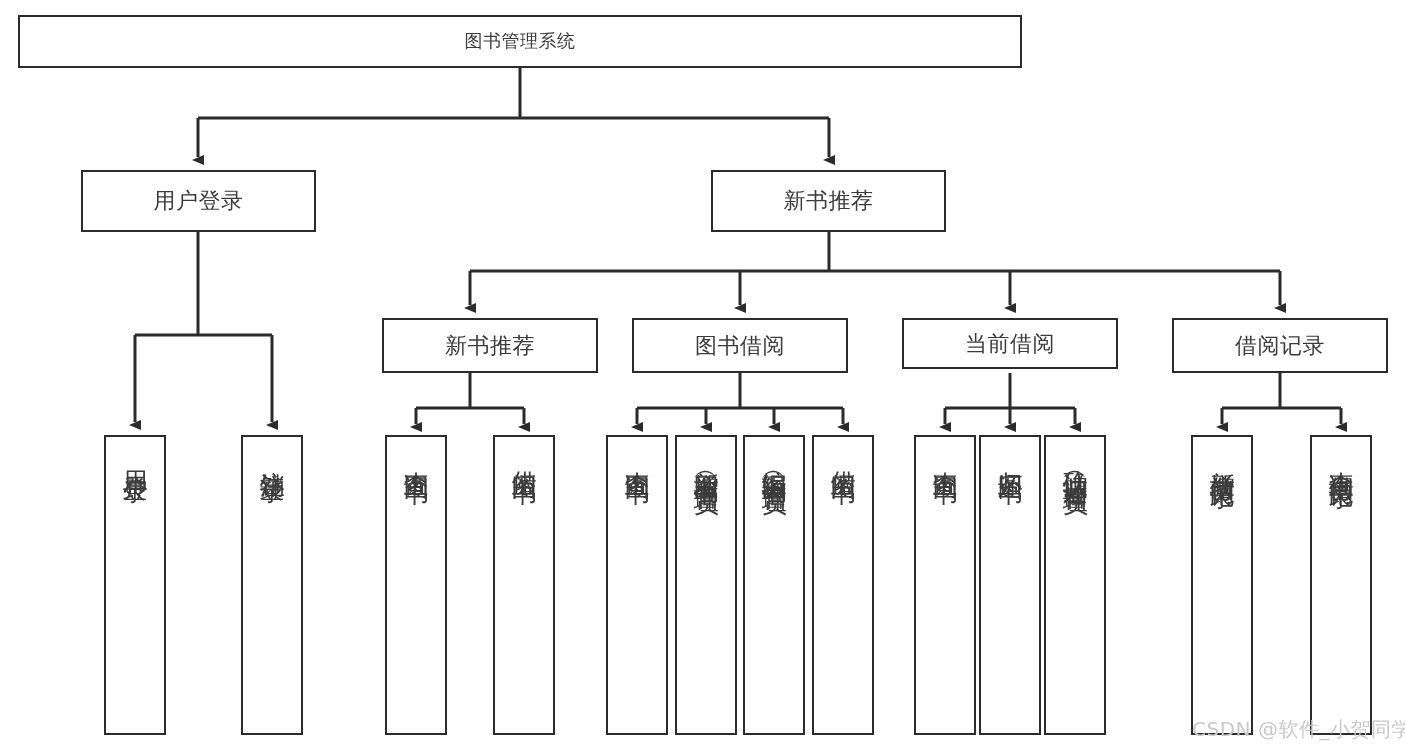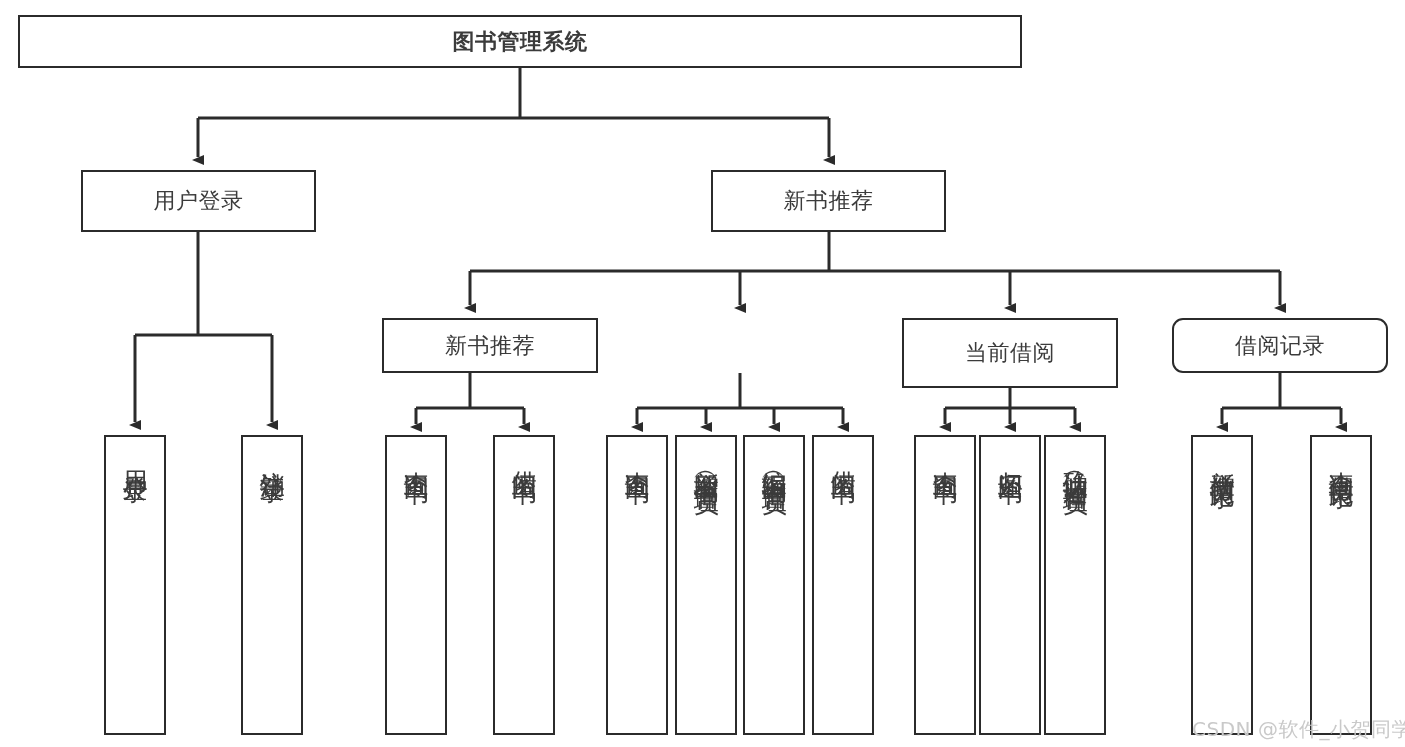--- a/index.html
+++ b/index.html
@@ -40,22 +40,21 @@
     display: block;
     text-align: center;
     line-height: 1.05;
     letter-spacing: 0.5px;
   }
   .node.horizontal .label {
     writing-mode: horizontal-tb;
     font-size: 22px;
   }
   .node.root .label {
-    font-size: 22px;
-    font-weight: bold;
+    font-size: 18px;
   }
   .node.vertical {
     align-items: flex-start;
     padding-top: 14px;
   }
   .node.vertical .label {
     writing-mode: vertical-rl;
     text-orientation: upright;
     font-size: 25px;
     line-height: 1.18;
@@ -134,24 +133,27 @@
   <div class="node horizontal" style="left:81px; top:170px; width:235px; height:62px;">
     <span class="label">用户登录</span>
   </div>
   <div class="node horizontal" style="left:711px; top:170px; width:235px; height:62px;">
     <span class="label">新书推荐</span>
   </div>
 
   <div class="node horizontal" style="left:382px; top:318px; width:216px; height:55px;">
     <span class="label">新书推荐</span>
   </div>
-  <div class="node horizontal" style="left:902px; top:318px; width:216px; height:70px;">
+  <div class="node horizontal" style="left:632px; top:318px; width:216px; height:55px;">
+    <span class="label">图书借阅</span>
+  </div>
+  <div class="node horizontal" style="left:902px; top:318px; width:216px; height:51px;">
     <span class="label">当前借阅</span>
   </div>
-  <div class="node horizontal" style="left:1172px; top:318px; width:216px; height:55px;border-radius:11px;">
+  <div class="node horizontal" style="left:1172px; top:318px; width:216px; height:55px;">
     <span class="label">借阅记录</span>
   </div>
 
   <div class="node vertical" style="left:104px; top:435px; width:62px; height:300px;">
     <span class="label">用户登录</span>
   </div>
   <div class="node vertical" style="left:241px; top:435px; width:62px; height:300px;">
     <span class="label">注销登录</span>
   </div>
 

